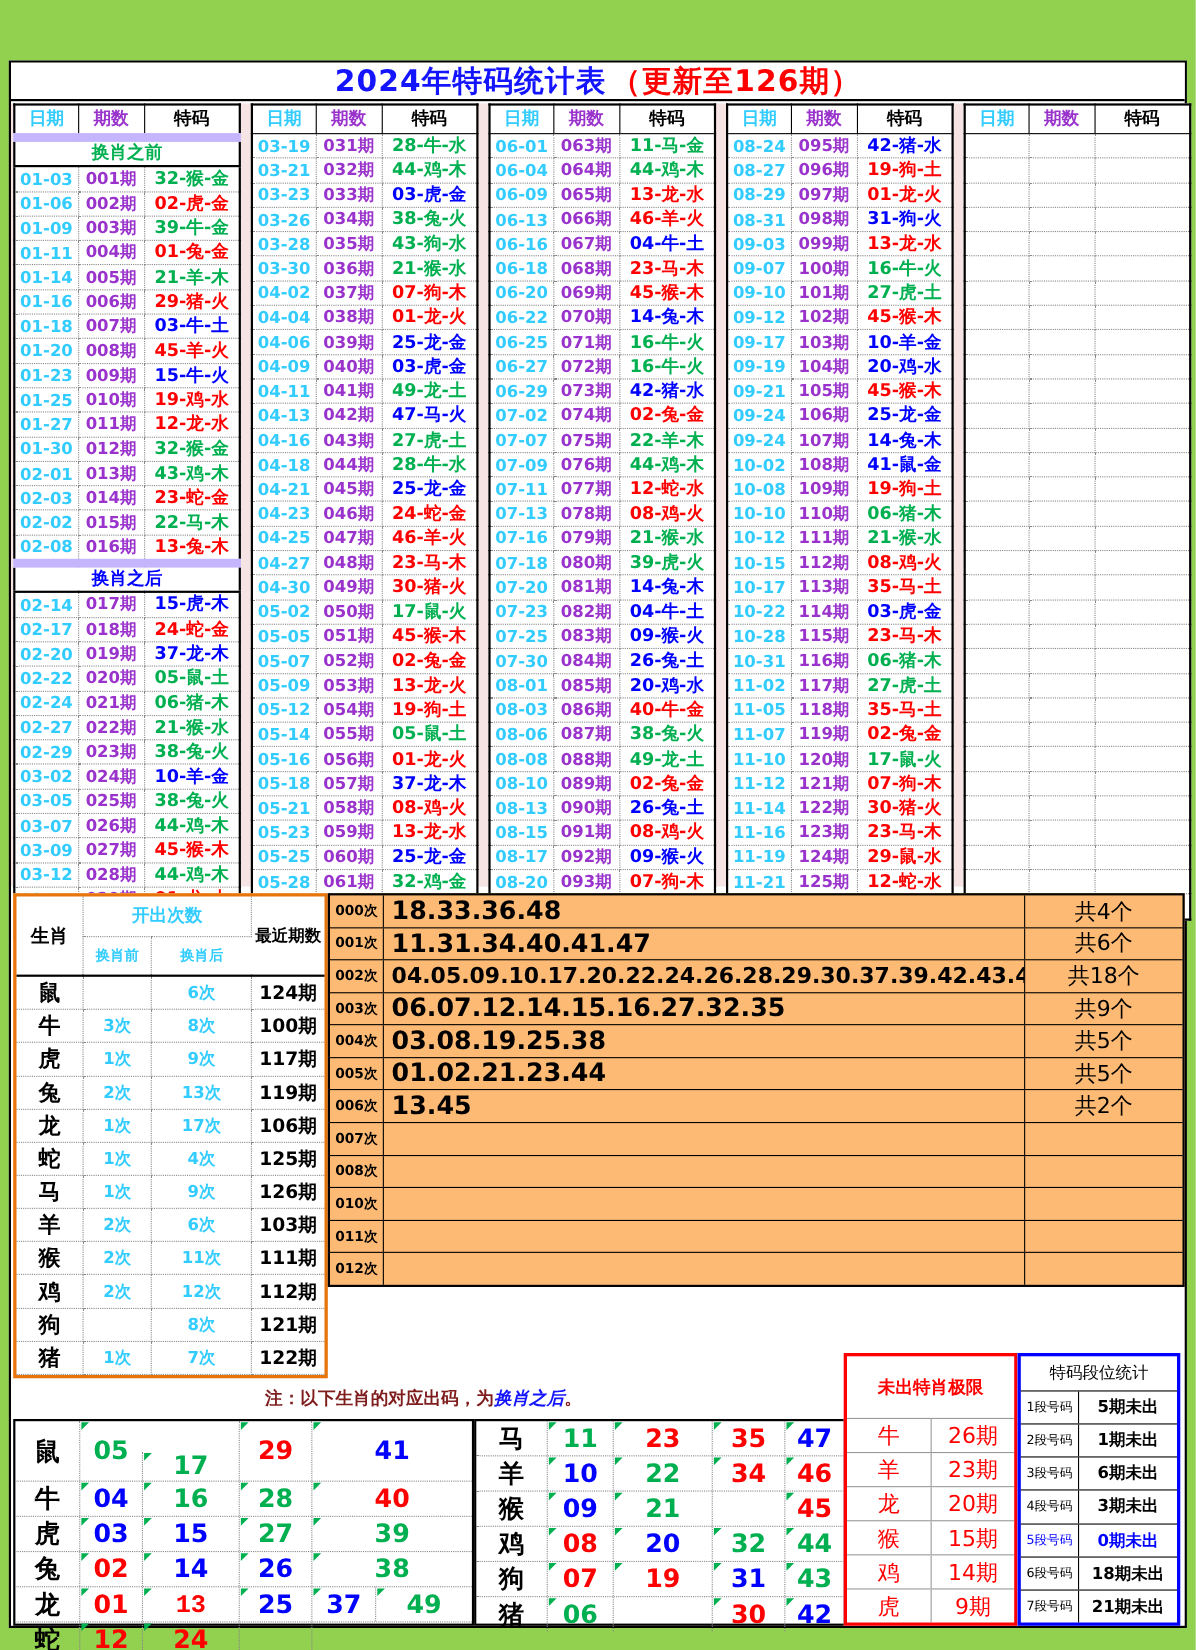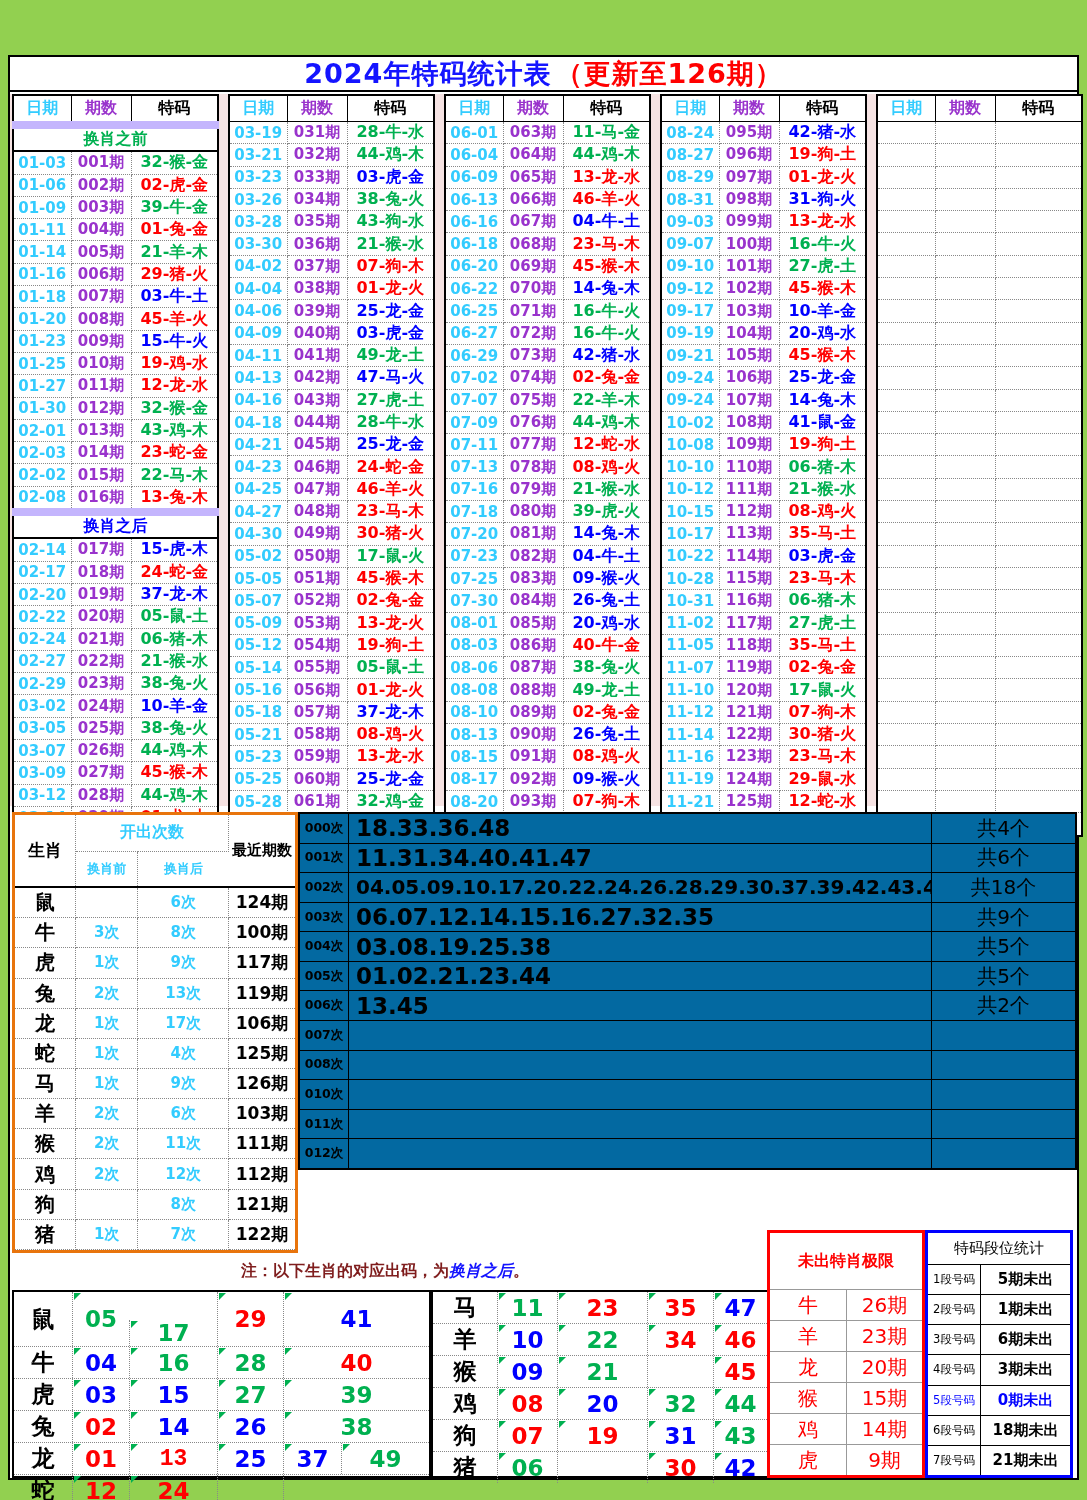--- a/index.html
+++ b/index.html
@@ -36,21 +36,21 @@
   #zstats-table th:last-child,#zstats-table td:last-child{border-right:none;}
   #zstats-table thead{border-bottom:2px solid #000;}
   #zstats-table thead tr{height:36px;}
   .zh-zodiac{font-size:17px;font-weight:bold;color:#000;border-bottom:1px dotted #888;}
   .zh-count{font-size:16px;font-weight:bold;color:#33CCFF;}
   .zh-recent{font-size:15px;font-weight:bold;color:#000;line-height:1.25;}
   .zh-sub{font-size:13px;font-weight:bold;color:#33CCFF;}
   .z-zod{font-size:20px;font-weight:bold;color:#000;}
   .z-cnt{font-size:15px;font-weight:bold;color:#33CCFF;}
   .z-rec{font-size:17px;font-weight:600;color:#000;}
-  #counts{position:absolute;left:288px;top:0;width:779px;height:358px;border:2px solid #000;box-sizing:border-box;display:flex;flex-direction:column;background:#0369a1;}
+  #counts{position:absolute;left:288px;top:0;width:779px;height:358px;border:2px solid #000;box-sizing:border-box;display:flex;flex-direction:column;background:#fdba74;}
   .crow{flex:1;display:flex;border-bottom:1px solid #000;align-items:stretch;}
   .crow:last-child{border-bottom:none;}
   .clabel{width:48px;flex:none;border-right:1px solid #000;font-size:12.5px;font-weight:bold;display:flex;align-items:center;justify-content:center;}
   .cnums{flex:1;display:flex;align-items:center;font-size:23px;font-weight:600;padding-left:7px;white-space:nowrap;overflow:hidden;color:#000;}
   .cnums.small{font-size:20px;}
   .ctotal{width:143px;flex:none;border-left:1px solid #000;font-size:20px;display:flex;align-items:center;justify-content:center;color:#000;}
   
   #noterow{position:absolute;left:0;top:1198px;width:750px;height:33px;display:flex;align-items:center;justify-content:center;font-size:16px;font-weight:bold;}
   .n-red{color:#7f1d1d}
   .n-blue{color:#1414ff;font-style:italic}

